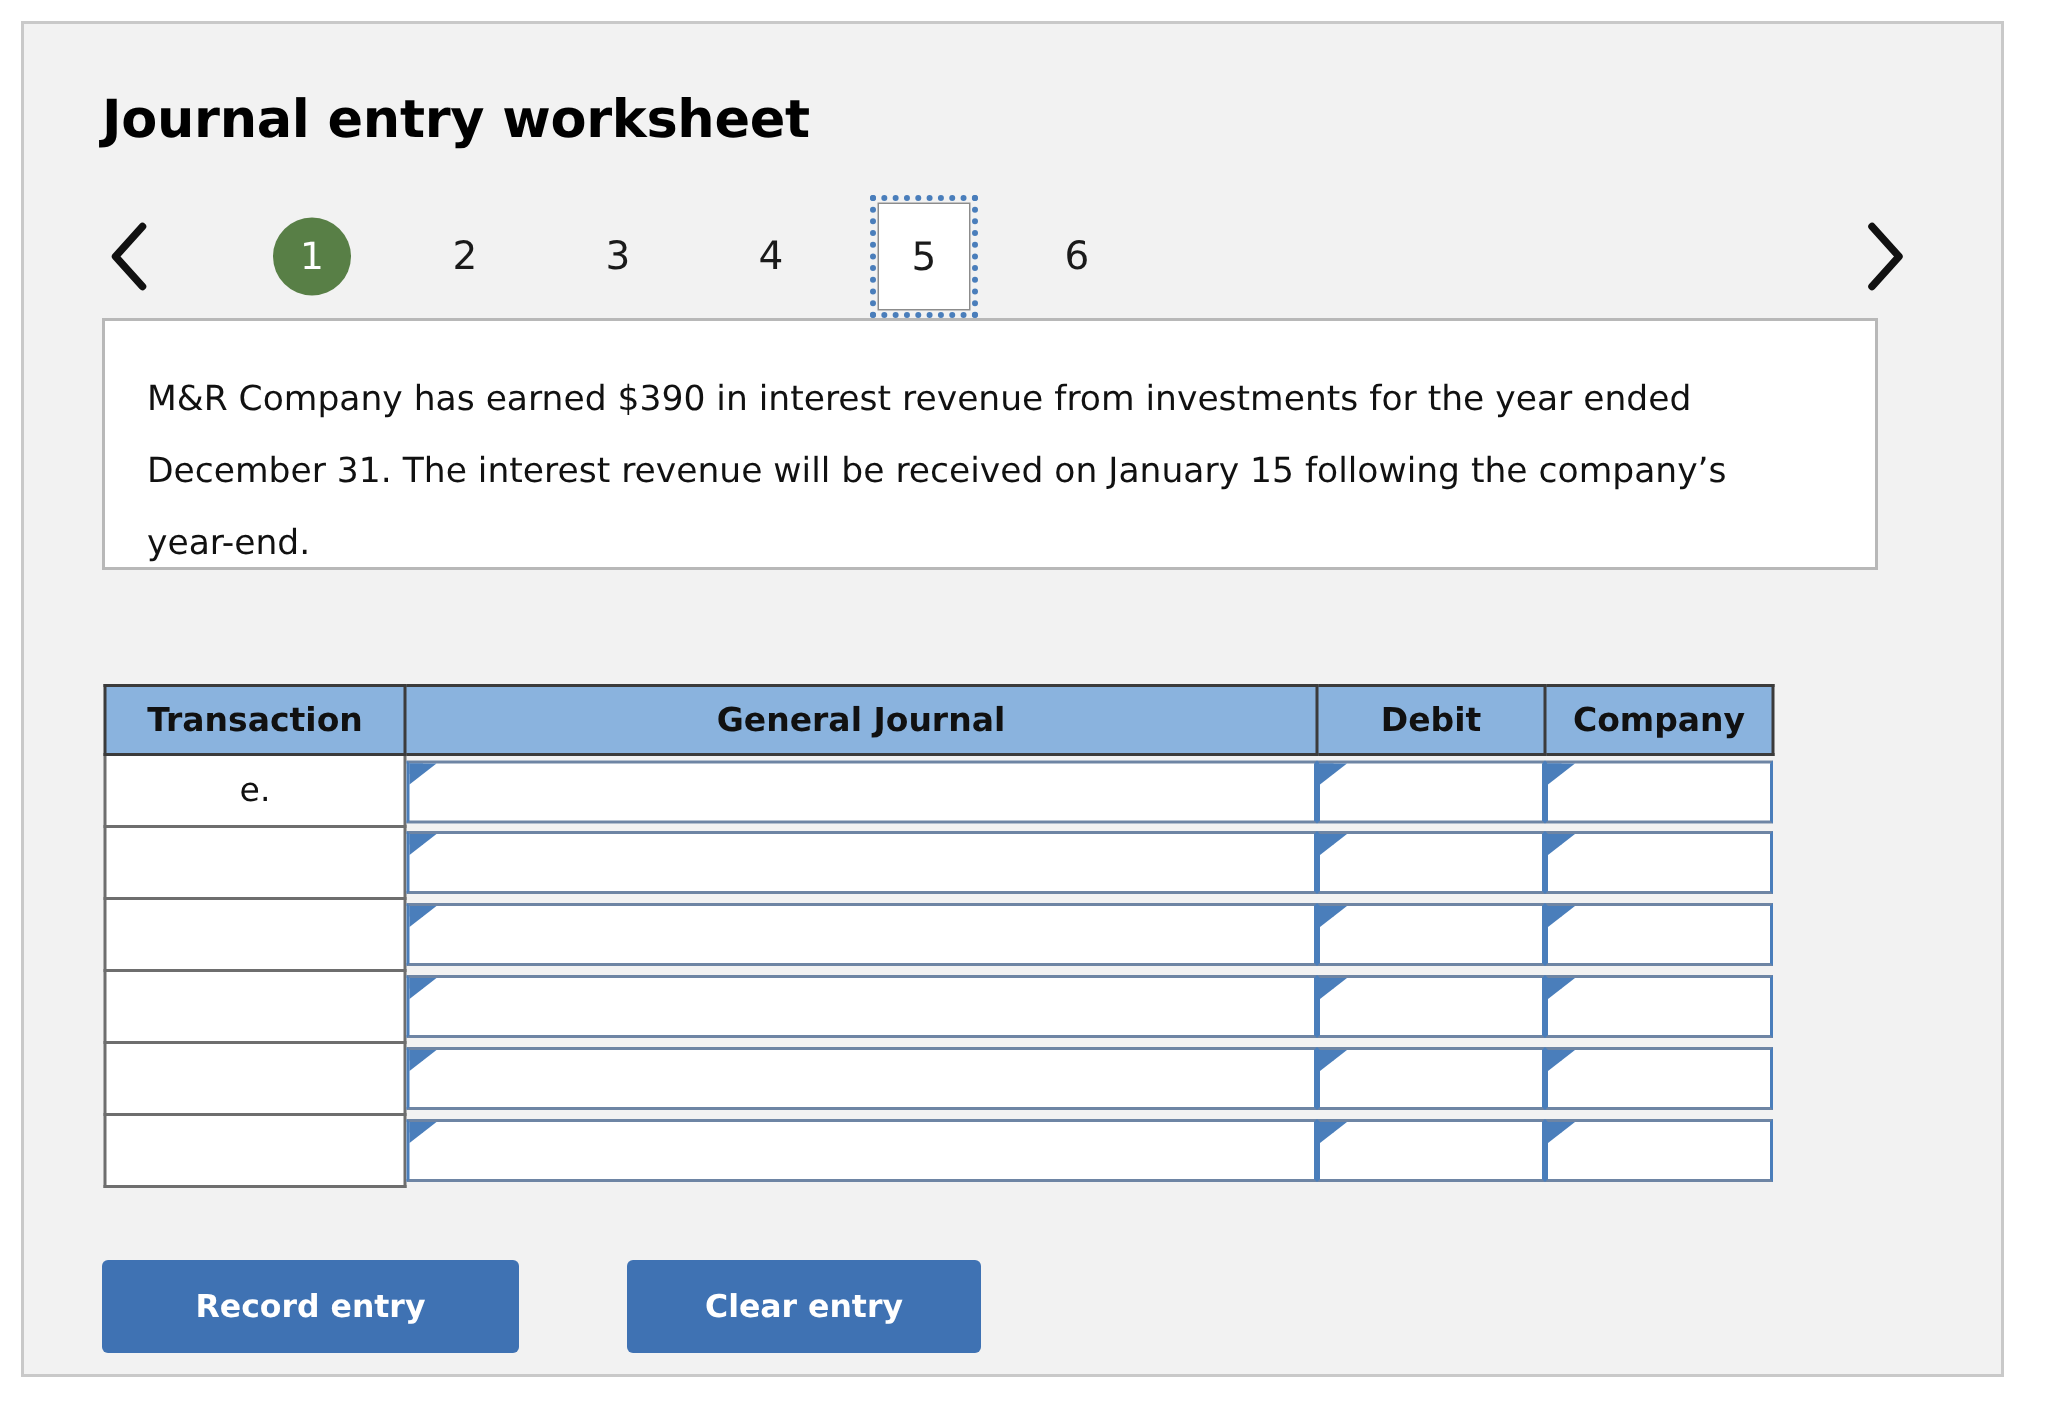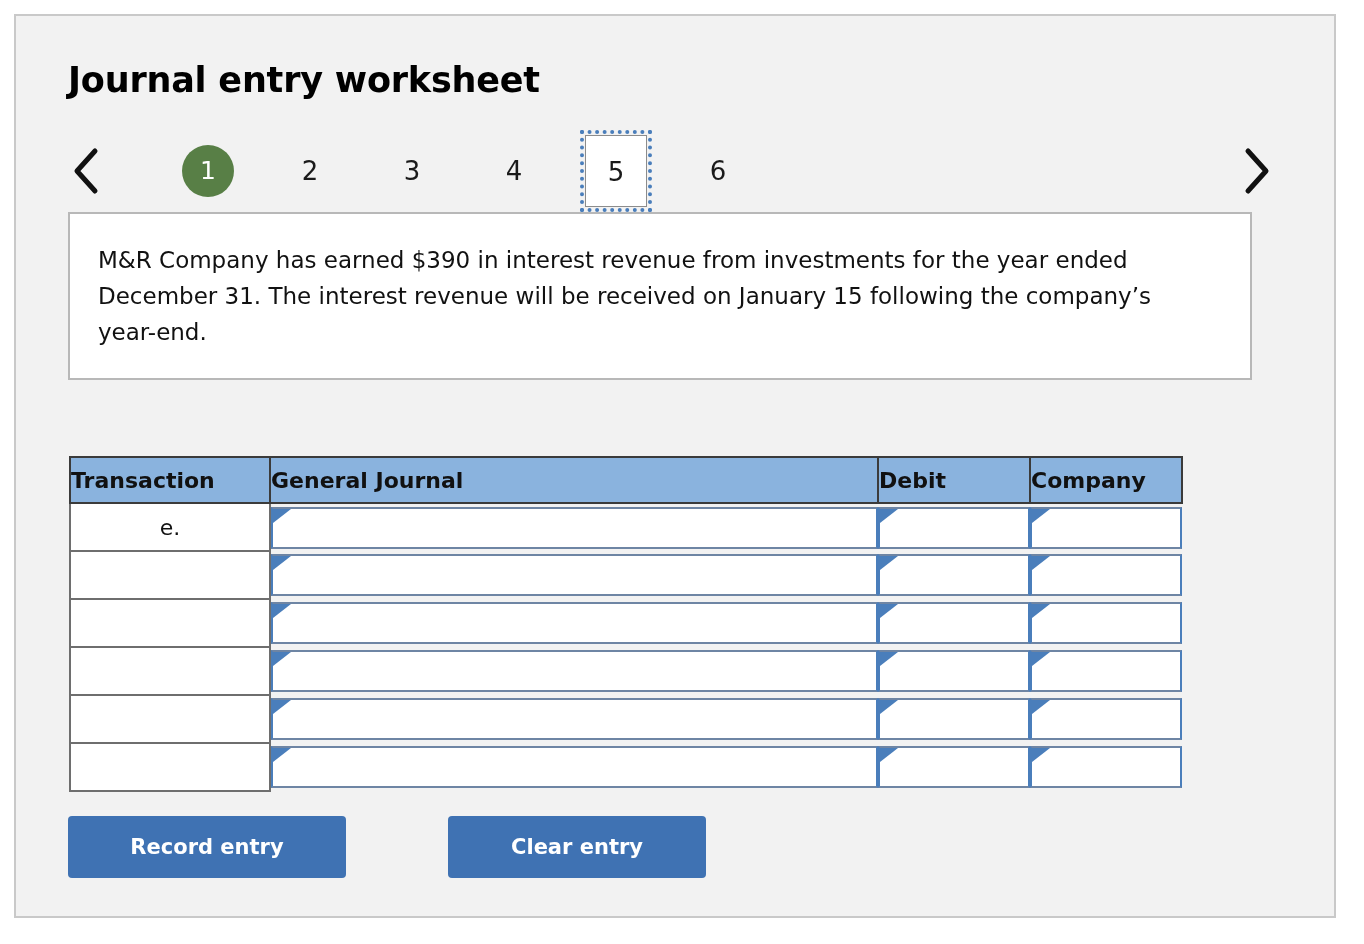--- a/index.html
+++ b/index.html
@@ -96,21 +96,21 @@
     box-sizing: border-box;
     background: #ffffff;
     border: 2px solid #b8b8b8;
   }
   #question-text {
     position: absolute;
     left: 28px;
     top: 28px;
     right: 60px;
     font-size: 23px;
-    line-height: 36px;
+    line-height: 48px;
     color: #111111;
   }
 
   
   #note {
     position: absolute;
     left: 52px;
     top: 383px;
     font-size: 20px;
     color: #9f2a22;
@@ -126,21 +126,21 @@
     table-layout: fixed;
   }
   #journal-table th {
     background: #8ab3de;
     border: 2px solid #3b3b3b;
     color: #111111;
     font-size: 22px;
     font-weight: bold;
     height: 44px;
     padding: 0;
-    text-align: left;
+    text-align: center;
   }
   #journal-table td {
     padding: 0;
     height: 46px;
     vertical-align: middle;
   }
   td.txn-cell {
     border: 2px solid #6e6e6e;
     background: #ffffff;
     text-align: center;
@@ -195,23 +195,24 @@
     position: absolute;
     background: #3f72b3;
     color: #ffffff;
     font-size: 21px;
     font-weight: bold;
     border: none;
     border-radius: 4px;
     cursor: pointer;
     font-family: "DejaVu Sans", "Liberation Sans", sans-serif;
     padding: 0;
+    margin-top: 24px;
   }
   #btn-record { left: 52px;  top: 800px; width: 278px; height: 62px; }
-  #btn-clear  { left: 432px; top: 800px; width: 258px; height: 62px; }
+  #btn-clear  { left: 402px; top: 800px; width: 236px; height: 62px; }
   #btn-view   { left: 942px; top: 800px; width: 328px; height: 62px; }
 </style>
 </head>
 <body>
 
 <div id="panel">
 
   <div id="worksheet-title">Journal entry worksheet</div>
 
   <div id="pager">

